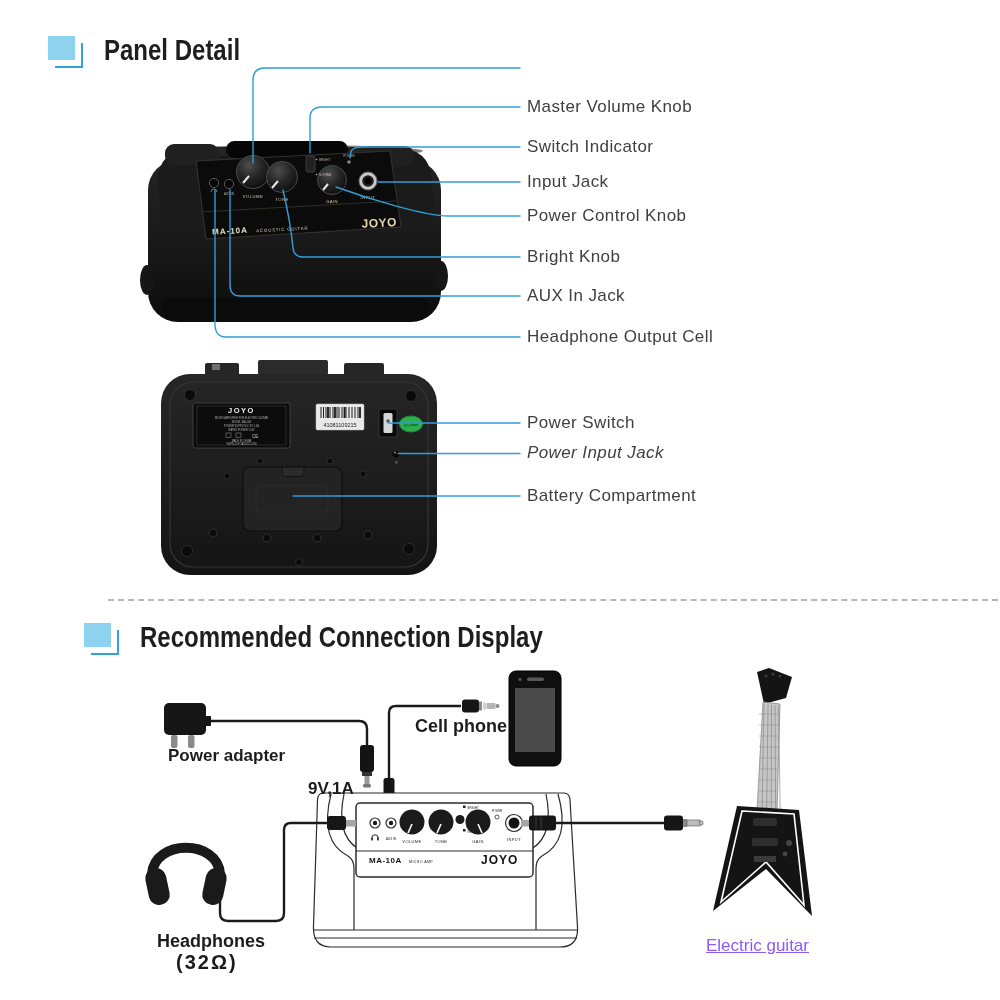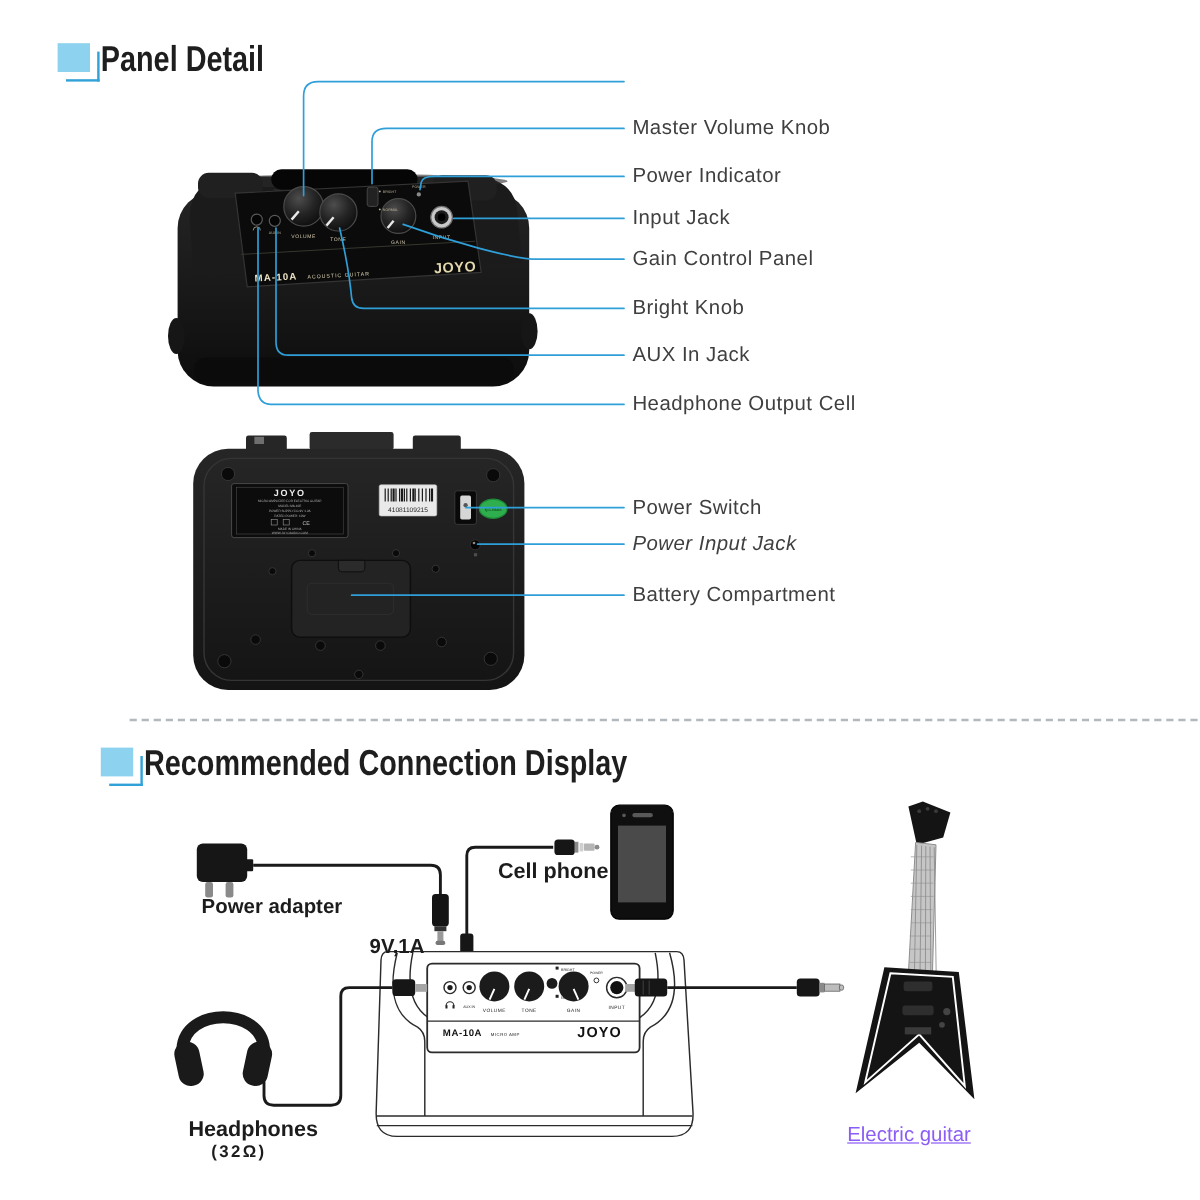--- a/index.html
+++ b/index.html
@@ -1,20 +1,20 @@
 <!DOCTYPE html>
 <html><head>
 <meta charset="utf-8">
 <style>
   html,body{margin:0;padding:0;background:#fff;}
   #canvas{position:relative;width:1000px;height:1000px;background:#ffffff;
           font-family:"Liberation Sans",sans-serif;overflow:hidden;}
   #artwork{position:absolute;left:0;top:0;}
   svg text{font-family:"Liberation Sans",sans-serif;}
-  .heading{position:absolute;display:flex;align-items:flex-start;gap:9px;}
+  .heading{position:absolute;display:flex;align-items:flex-start;gap:29px;}
   .hsq{width:27px;height:24px;background:#8dd2ef;position:relative;flex:none;margin-top:3px;}
   .hsq::after{content:"";position:absolute;left:7px;top:7px;width:26px;height:23px;
               border-right:2px solid #31a1d8;border-bottom:2px solid #31a1d8;}
   .htxt{font-size:30px;font-weight:700;color:#1e1e1e;white-space:nowrap;
         display:inline-block;transform:scaleX(.8);transform-origin:left top;line-height:1.1;}
   .callout{position:absolute;left:527px;transform:translateY(-50%);
            font-size:17px;color:#3f3f3f;letter-spacing:.4px;white-space:nowrap;}
   .divider{position:absolute;left:108px;width:890px;border-top:2px dashed #b3b8bc;}
   .clabel{position:absolute;color:#1c1c1c;font-weight:700;white-space:nowrap;}
   .clabel.light{font-weight:400;color:#8b5cf6;text-decoration:underline;}
@@ -295,38 +295,38 @@
     <circle cx="785" cy="854" r="2.4" fill="#444"></circle>
   </g>
 </svg>
 
   <div class="heading" style="left:48px;top:33px;">
     <div class="hsq"></div>
     <span class="htxt">Panel Detail</span>
   </div>
 
   <div class="callout" style="top:68px;margin-top:39px;">Master Volume Knob</div>
-  <div class="callout" style="top:147px;">Power Indicator</div>
+  <div class="callout" style="top:147px;">Switch Indicator</div>
   <div class="callout" style="top:182px;">Input Jack</div>
-  <div class="callout" style="top:216px;">Gain Control Panel</div>
+  <div class="callout" style="top:216px;">Power Control Knob</div>
   <div class="callout" style="top:257px;">Bright Knob</div>
   <div class="callout" style="top:296px;">AUX In Jack</div>
   <div class="callout" style="top:337px;">Headphone Output Cell</div>
 
   <div class="callout" style="top:423px;">Power Switch</div>
   <div class="callout" style="top:453px;font-style:italic;">Power Input Jack</div>
   <div class="callout" style="top:496px;">Battery Compartment</div>
 
   <div class="divider" style="top:599px;"></div>
 
   <div class="heading" style="left:48px;top:620px;padding-left:36px;">
     <div class="hsq"></div>
     <span class="htxt">Recommended Connection Display</span>
   </div>
 
   <div class="clabel" style="left:168px;top:746px;font-size:17px;">Power adapter</div>
   <div class="clabel" style="left:308px;top:763px;font-size:17px;margin-top:16px;">9V,1A</div>
   <div class="clabel" style="left:415px;top:716px;font-size:18px;">Cell phone</div>
   <div class="clabel" style="left:157px;top:931px;font-size:18px;">Headphones</div>
-  <div class="clabel" style="left:176px;top:951px;font-size:14px;letter-spacing:2px;">(32Ω)</div>
+  <div class="clabel" style="left:176px;top:951px;font-size:20px;letter-spacing:2px;">(32Ω)</div>
   <div class="clabel light" style="left:706px;top:936px;font-size:17px;">Electric guitar</div>
 
 </div>
 
 </body></html>

